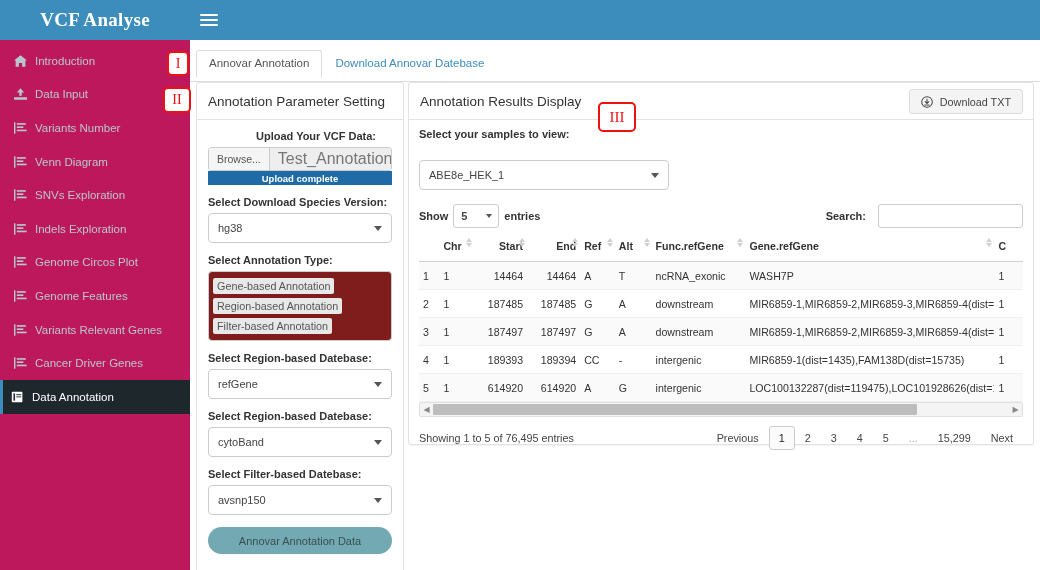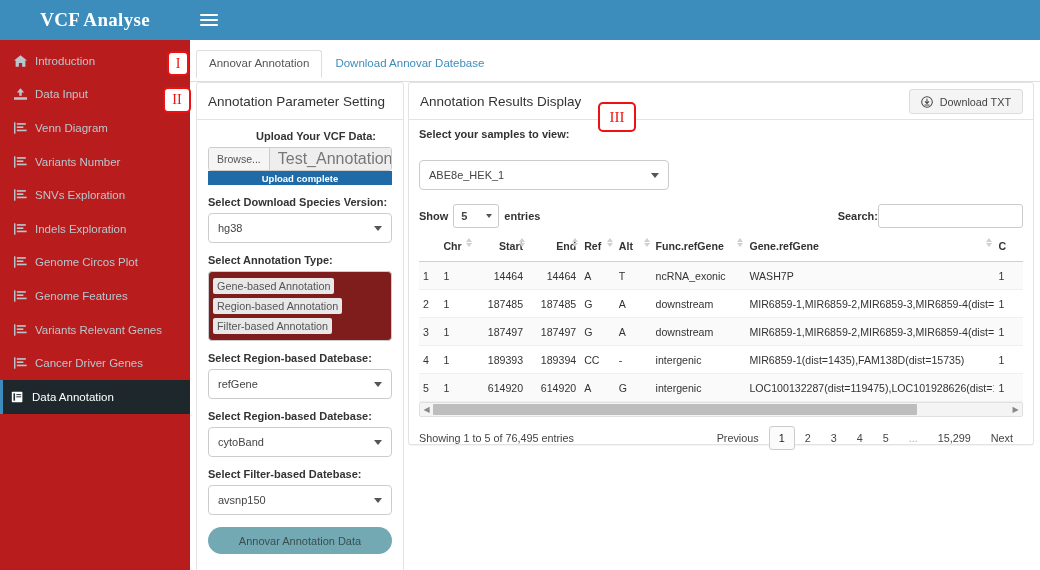--- a/index.html
+++ b/index.html
@@ -9,21 +9,21 @@
     background: #ffffff;
     font-family: "Liberation Sans", sans-serif;
     overflow: hidden;
   }
   .app { position: relative; width: 1040px; height: 570px; }
 
   
   .sidebar {
     position: absolute; left: 0; top: 0;
     width: 190px; height: 570px;
-    background: #b91c1c;
+    background: #be185d;
   }
   .brand {
     height: 40px; background: #3c8dbc;
     display: flex; align-items: center; justify-content: center;
   }
   .brand-text {
     font-family: "Liberation Serif", serif;
     font-weight: bold; font-size: 19px; color: #ffffff;
     letter-spacing: .3px;
   }
@@ -213,21 +213,21 @@
     display: flex; align-items: center; padding-left: 7px;
     cursor: pointer;
   }
   .entries-select .caret2 {
     position: absolute; right: 6px; top: 50%; margin-top: -2px;
     width: 0; height: 0;
     border-left: 3.5px solid transparent;
     border-right: 3.5px solid transparent;
     border-top: 4.5px solid #555555;
   }
-  .search-box { display: flex; align-items: center; gap: 0; }
+  .search-box { display: flex; align-items: center; gap: 12px; }
   .search-label { font-size: 11px; color: #333333; font-weight: bold; }
   .search-input {
     width: 145px; height: 24px;
     border: 1px solid #cccccc; border-radius: 3px;
     background: #ffffff; font-size: 11px; padding: 0 6px;
     font-family: "Liberation Sans", sans-serif;
     outline: none;
   }
 
   .tbl-wrap { position: relative; width: 100%; }
@@ -353,33 +353,33 @@
 
       <div class="nav-item">
         <span class="nav-icon">
           <svg width="13" height="12" viewBox="0 0 16 14">
               <rect x="0" y="0" width="1.8" height="14" fill="#b8c7ce"></rect>
               <rect x="3.5" y="1" width="11" height="2" fill="#b8c7ce"></rect>
               <rect x="3.5" y="5" width="8" height="2" fill="#b8c7ce"></rect>
               <rect x="3.5" y="9" width="12" height="2" fill="#b8c7ce"></rect>
             </svg>
         </span>
-        <span>Venn Diagram</span>
+        <span>Variants Number</span>
       </div>
 
       <div class="nav-item">
         <span class="nav-icon">
           <svg width="13" height="12" viewBox="0 0 16 14">
               <rect x="0" y="0" width="1.8" height="14" fill="#b8c7ce"></rect>
               <rect x="3.5" y="1" width="11" height="2" fill="#b8c7ce"></rect>
               <rect x="3.5" y="5" width="8" height="2" fill="#b8c7ce"></rect>
               <rect x="3.5" y="9" width="12" height="2" fill="#b8c7ce"></rect>
             </svg>
         </span>
-        <span>Variants Number</span>
+        <span>Venn Diagram</span>
       </div>
 
       <div class="nav-item">
         <span class="nav-icon">
           <svg width="13" height="12" viewBox="0 0 16 14">
               <rect x="0" y="0" width="1.8" height="14" fill="#b8c7ce"></rect>
               <rect x="3.5" y="1" width="11" height="2" fill="#b8c7ce"></rect>
               <rect x="3.5" y="5" width="8" height="2" fill="#b8c7ce"></rect>
               <rect x="3.5" y="9" width="12" height="2" fill="#b8c7ce"></rect>
             </svg>

